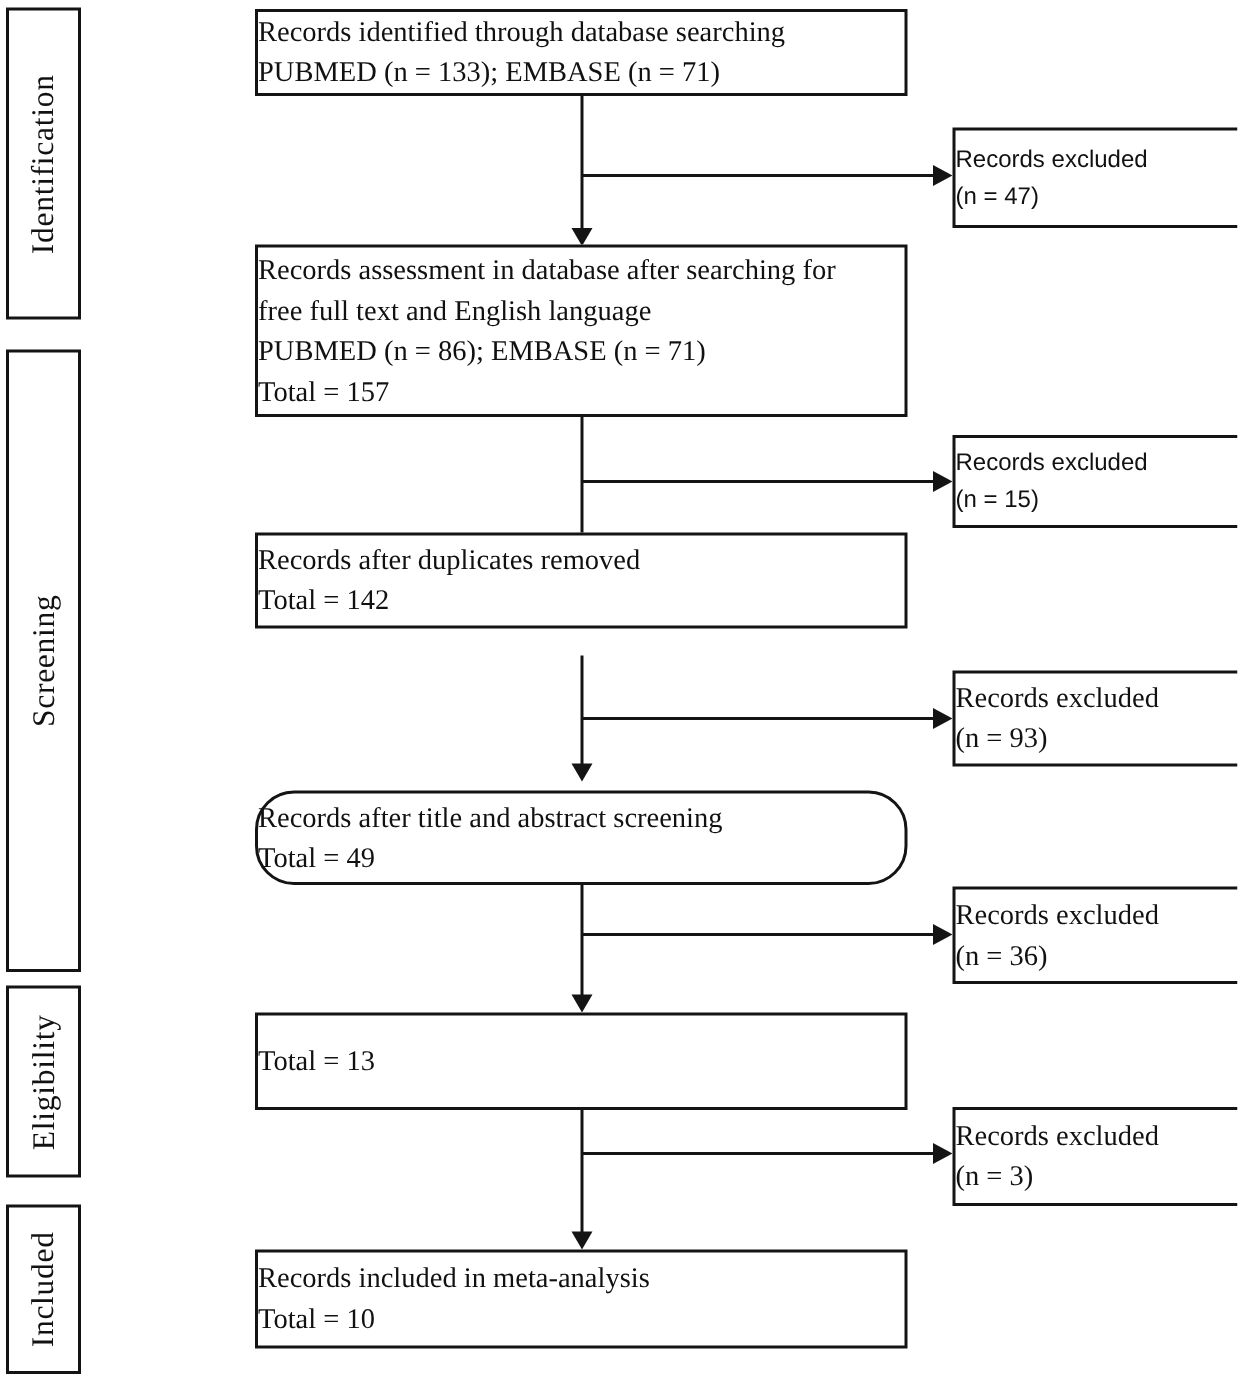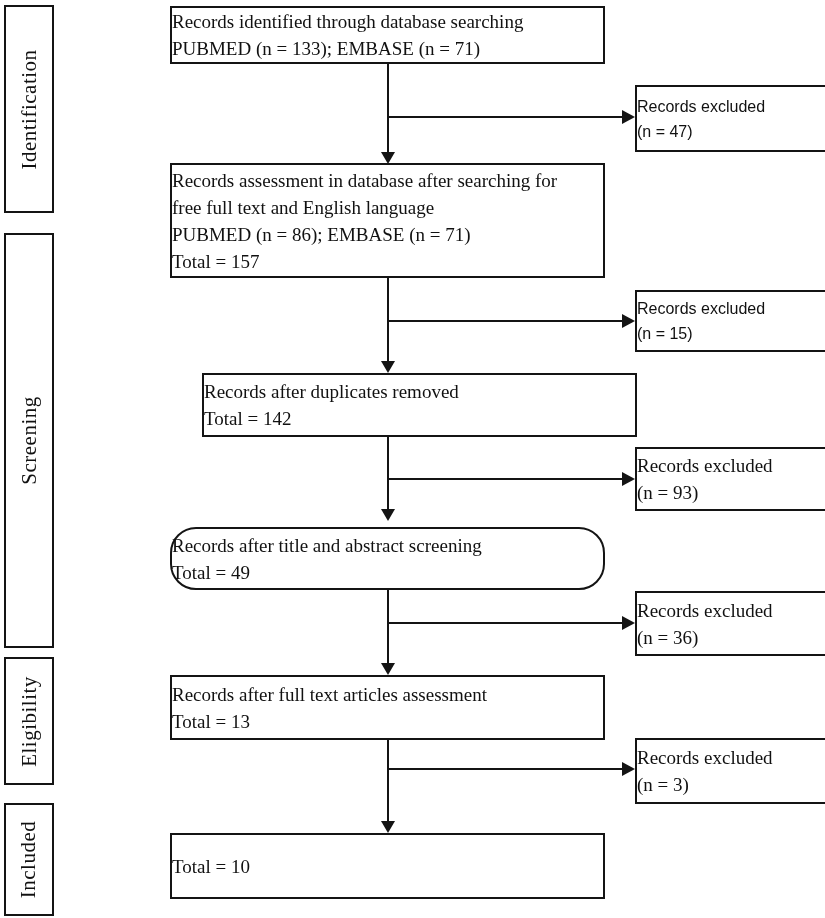--- a/index.html
+++ b/index.html
@@ -113,33 +113,33 @@
   <div class="flowbox mainbox" style="top:6px; height:58px;">
     <span class="txtline">Records identified through database searching</span>
     <span class="txtline">PUBMED (n = 133); EMBASE (n = 71)</span>
   </div>
   <div class="flowbox mainbox" style="top:163px; height:115px;">
     <span class="txtline">Records assessment in database after searching for</span>
     <span class="txtline">free full text and English language</span>
     <span class="txtline">PUBMED (n = 86); EMBASE (n = 71)</span>
     <span class="txtline">Total = 157</span>
   </div>
-  <div class="flowbox mainbox" style="top:373px; height:64px;margin-left:32px;">
+  <div class="flowbox mainbox" style="top:355px; height:64px;">
     <span class="txtline">Records after duplicates removed</span>
     <span class="txtline">Total = 142</span>
   </div>
   <div class="flowbox mainbox" style="top:527px; height:63px;border-radius:26px;">
     <span class="txtline">Records after title and abstract screening</span>
     <span class="txtline">Total = 49</span>
   </div>
   <div class="flowbox mainbox" style="top:675px; height:65px;">
-    <span class="txtline">Records after full text articles assessment</span>
     <span class="txtline">Total = 13</span>
   </div>
   <div class="flowbox mainbox" style="top:833px; height:66px;">
+    <span class="txtline">Records included in meta-analysis</span>
     <span class="txtline">Total = 10</span>
   </div>
 
   <div class="flowbox exclbox sans" style="top:85px; height:67px;">
     <span class="txtline">Records excluded</span>
     <span class="txtline">(n = 47)</span>
   </div>
   <div class="flowbox exclbox sans" style="top:290px; height:62px;">
     <span class="txtline">Records excluded</span>
     <span class="txtline">(n = 15)</span>

